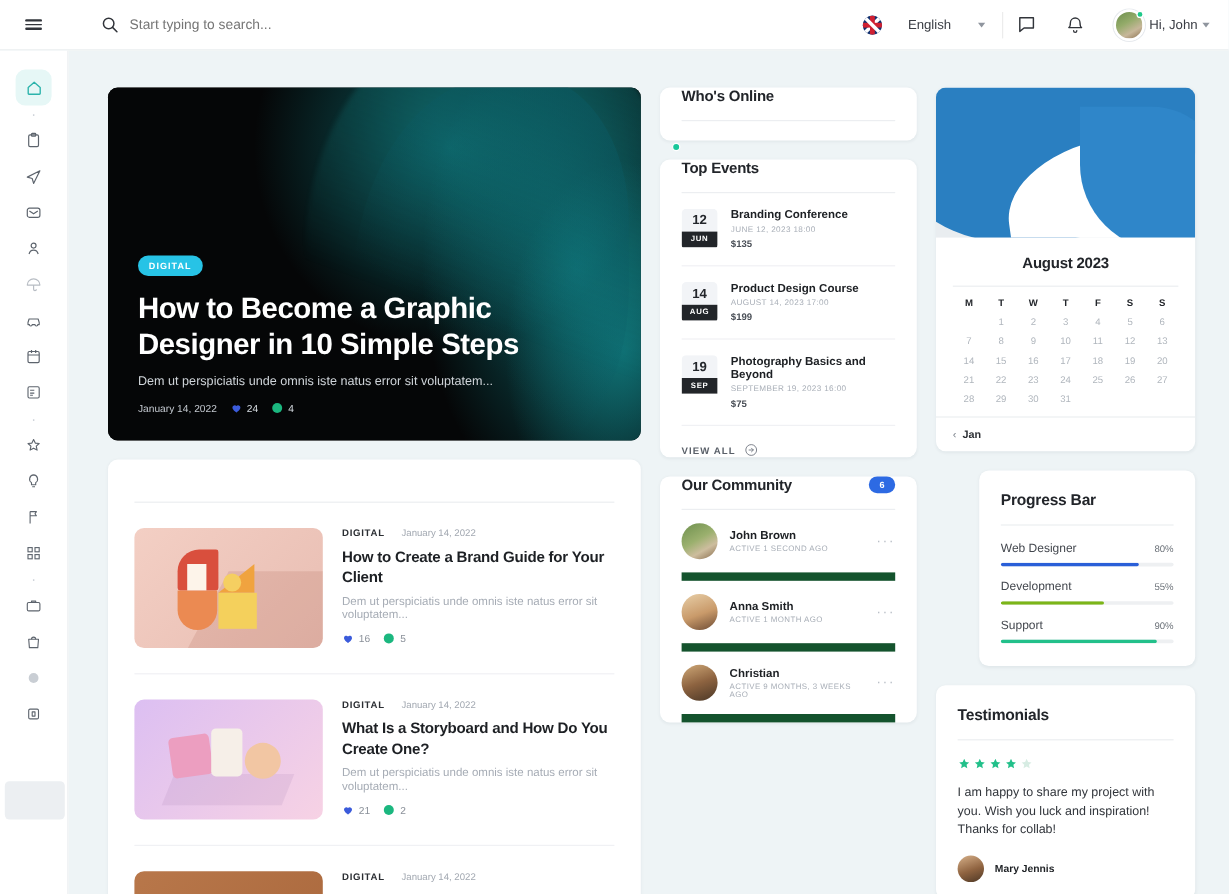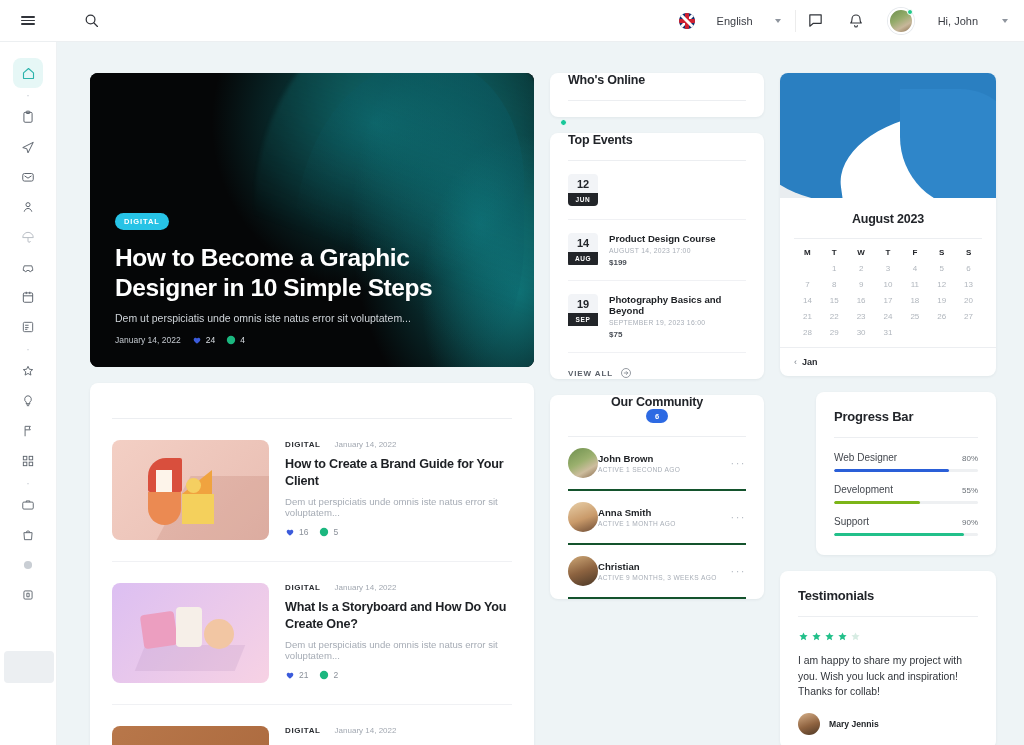--- a/index.html
+++ b/index.html
@@ -44,21 +44,21 @@
     position: absolute; inset: 0;
   }
   .flag i::before { content:""; position:absolute; left:0; right:0; top:6px; height:4px; background:#cf2031; }
   .flag i::after  { content:""; position:absolute; top:0; bottom:0; left:6px; width:4px; background:#cf2031; }
   .lang-label { font-size: 11px; color: #3a3d44; }
   .caret { width: 0; height: 0; border-left: 3.5px solid transparent;
            border-right: 3.5px solid transparent; border-top: 4px solid #8f959e; }
   .hdr-divider { width: 1px; height: 22px; background: #ececec; }
   .icon-btn { width: 40px; display: flex; align-items: center; justify-content: center;
               cursor: pointer; }
-  .user-box { display: flex; align-items: center; gap: 24px; padding-left: 12px; cursor: pointer; }
+  .user-box { display: flex; align-items: center; gap: 4px; padding-left: 12px; cursor: pointer; }
   .avatar {
     width: 26px; height: 26px; border-radius: 50%; position: relative;
     background: linear-gradient(150deg,#6d8f4d 0%,#94ab6a 40%,#c7b79a 70%,#8a6f4e 100%);
     border: 2px solid #fff; box-shadow: 0 0 0 1px #e7eaee;
   }
   .avatar .dot {
     position: absolute; right: -1px; top: -1px; width: 6px; height: 6px;
     border-radius: 50%; background: #1fc98a; border: 1.5px solid #fff;
   }
   .user-name { font-size: 11px; color: #3a3d44; }
@@ -201,34 +201,34 @@
             padding: 4px 0 3px; }
   .ev-mon { background: #222529; color: #fff; font-size: 6.5px; font-weight: bold;
             letter-spacing: .6px; padding: 3px 0; }
   .ev-info { flex: 1; min-width: 0; }
   .ev-name { font-size: 9.6px; font-weight: bold; color: #1d2024; margin-bottom: 3px; }
   .ev-when { font-size: 6.8px; color: #a8aeb7; letter-spacing: .3px; margin-bottom: 4px; }
   .ev-price { font-size: 8px; color: #4a4f57; font-weight: bold; }
   .view-all { display: flex; align-items: center; gap: 7px; padding-top: 14px; cursor: pointer; }
   .va-label { font-size: 8px; font-weight: bold; letter-spacing: .9px; color: #5a6069; }
 
-  .comm-head { display: flex; align-items: center; justify-content: space-between; flex-direction: column; }
+  .comm-head { display: flex; align-items: center; justify-content: space-between; }
   .comm-badge {
     background: #2d6ae3; color: #fff; font-size: 7.5px; font-weight: bold;
     width: 22px; height: 14px; border-radius: 8px; display: flex;
     align-items: center; justify-content: center;
   }
   .tabs { display: flex; gap: 6px; padding-top: 15px; }
   .tab {
     font-size: 7.2px; font-weight: bold; letter-spacing: .6px; padding: 5px 9px;
     border-radius: 11px; background: #f2f4f6; color: #757b84; cursor: pointer;
   }
   .tab.on { background: #62ad1d; color: #fff; }
-  .member { display: flex; align-items: center; padding: 11px 0;
-            border-bottom: 2px solid #14532d; }
+  .member { display: flex; align-items: center; gap: 10px; padding: 11px 0;
+            border-bottom: 7px solid #14532d; }
   .m-av { width: 30px; height: 30px; border-radius: 50%; flex: 0 0 30px; }
   .m-av.a1 { background: linear-gradient(150deg,#6d8f4d,#9bb06e 45%,#cdbd9e 70%,#86694a); }
   .m-av.a2 { background: linear-gradient(160deg,#e8cfa8,#c99a6a 55%,#6d4b34); }
   .m-av.a3 { background: linear-gradient(160deg,#cfa978,#8d6340 50%,#4a3726); }
   .m-info { flex: 1; min-width: 0; }
   .m-name { font-size: 9.6px; font-weight: bold; color: #1d2024; margin-bottom: 2px; }
   .m-act { font-size: 6.6px; color: #a8aeb7; letter-spacing: .35px; }
   .m-dots { color: #b6bcc4; font-size: 11px; letter-spacing: 1.5px; cursor: pointer; }
 
   
@@ -290,20 +290,21 @@
           <span></span>
           <span></span>
           <span></span>
         </div>
     </div>
     <div class="hdr-search">
       <svg class="s-icon" viewBox="0 0 24 24" fill="none" stroke="#31343a" stroke-width="2">
         <circle cx="10.5" cy="10.5" r="7"></circle>
           <line x1="16" y1="16" x2="21.5" y2="21.5" stroke-linecap="round"></line>
       </svg>
+      <input type="text" placeholder="Start typing to search..." style="">
     </div>
     <div class="hdr-right">
       <div class="lang">
         <span class="flag">
             <i></i>
           </span>
         <span class="lang-label">English</span>
         <span class="caret"></span>
       </div>
       <div class="hdr-divider"></div>
@@ -561,20 +562,25 @@
       </div>
 
       <div class="card pad" style="margin-top:16px">
         <div class="mid-title">Top Events</div>
         <div class="rule"></div>
 
         <div class="event">
           <div class="ev-date">
             <div class="ev-day">12</div>
             <div class="ev-mon">JUN</div>
+          </div>
+          <div class="ev-info">
+            <div class="ev-name">Branding Conference</div>
+            <div class="ev-when">JUNE 12, 2023 18:00</div>
+            <div class="ev-price">$135</div>
           </div>
         </div>
 
         <div class="event">
           <div class="ev-date">
             <div class="ev-day">14</div>
             <div class="ev-mon">AUG</div>
           </div>
           <div class="ev-info">
             <div class="ev-name">Product Design Course</div>

